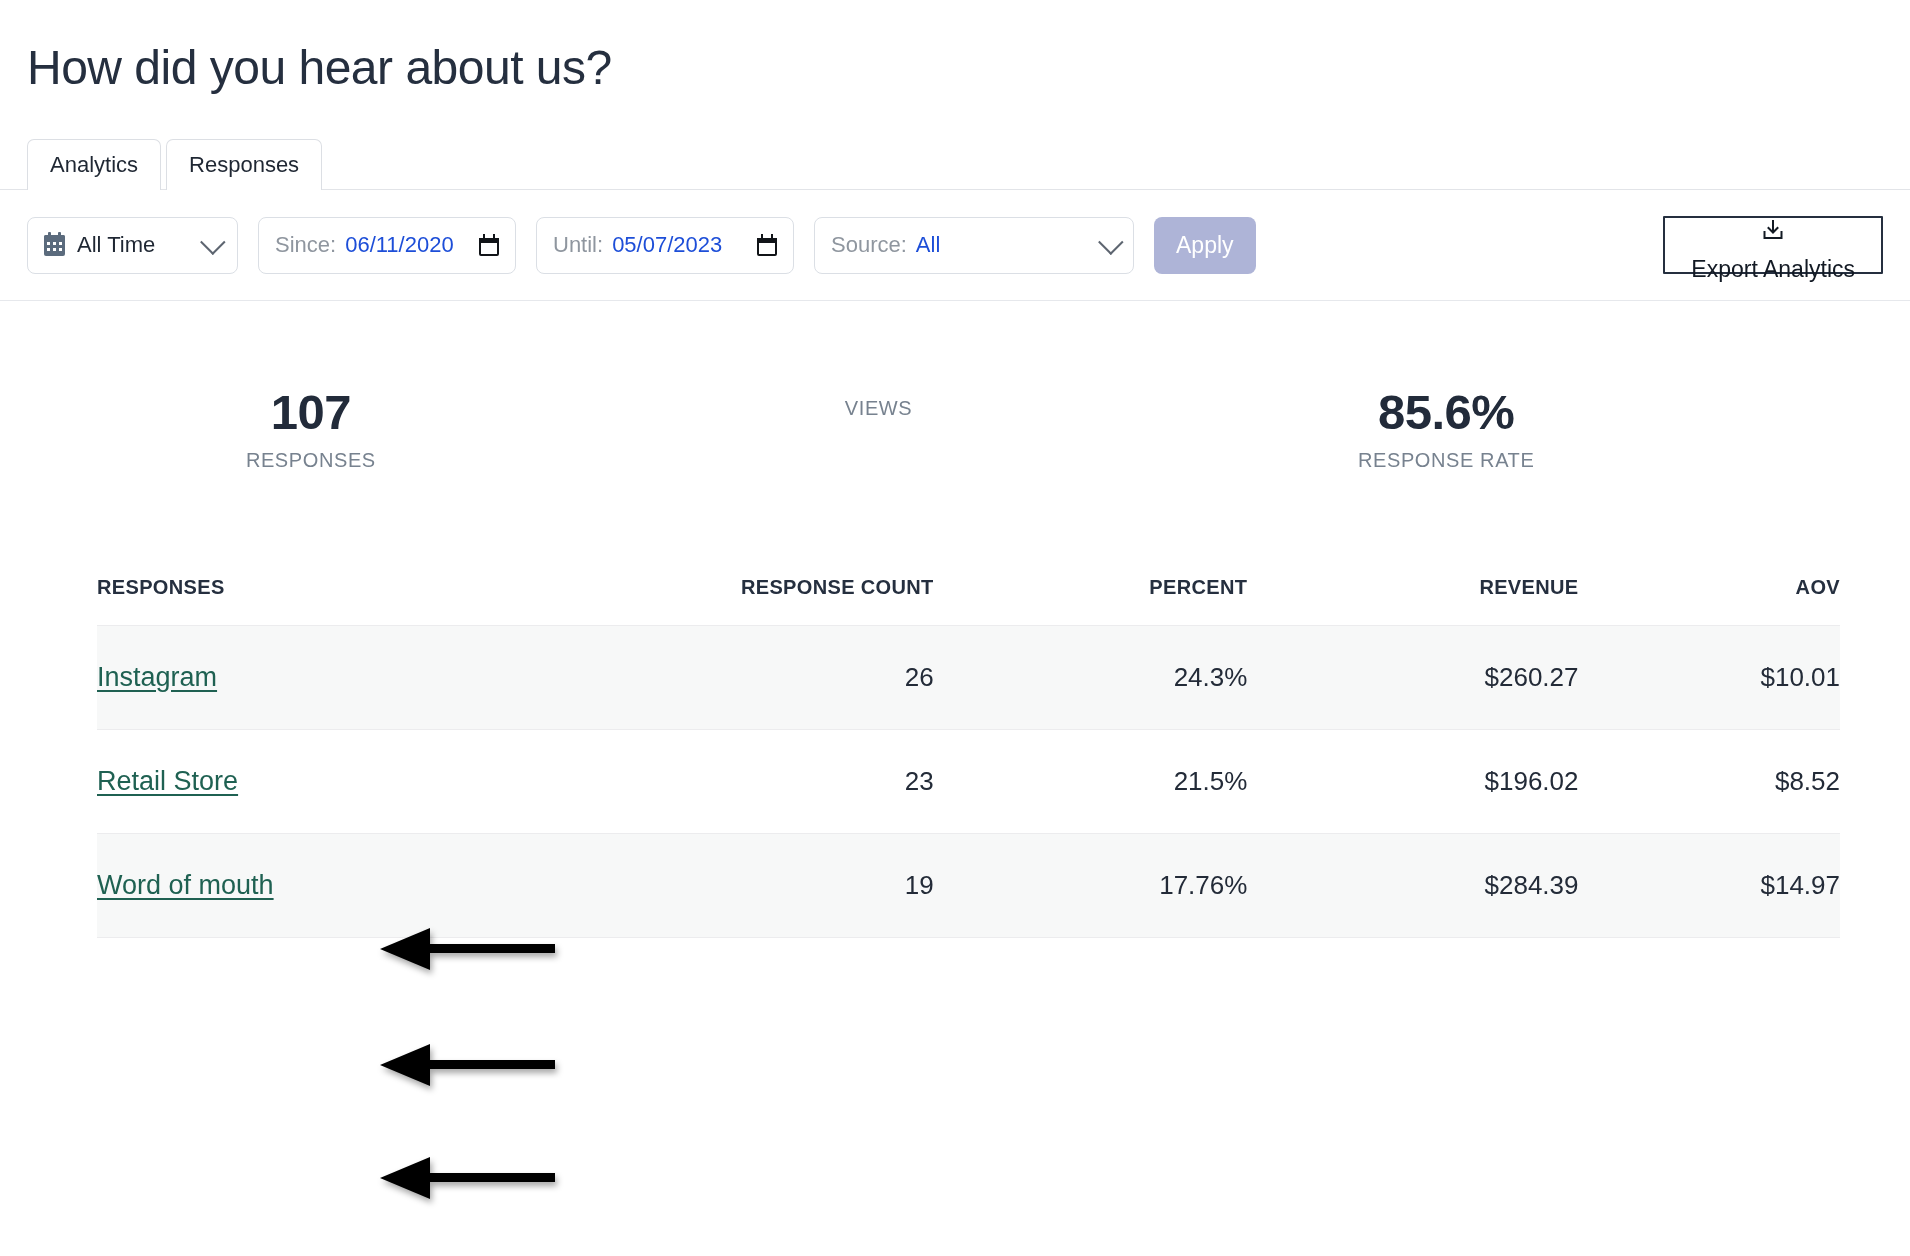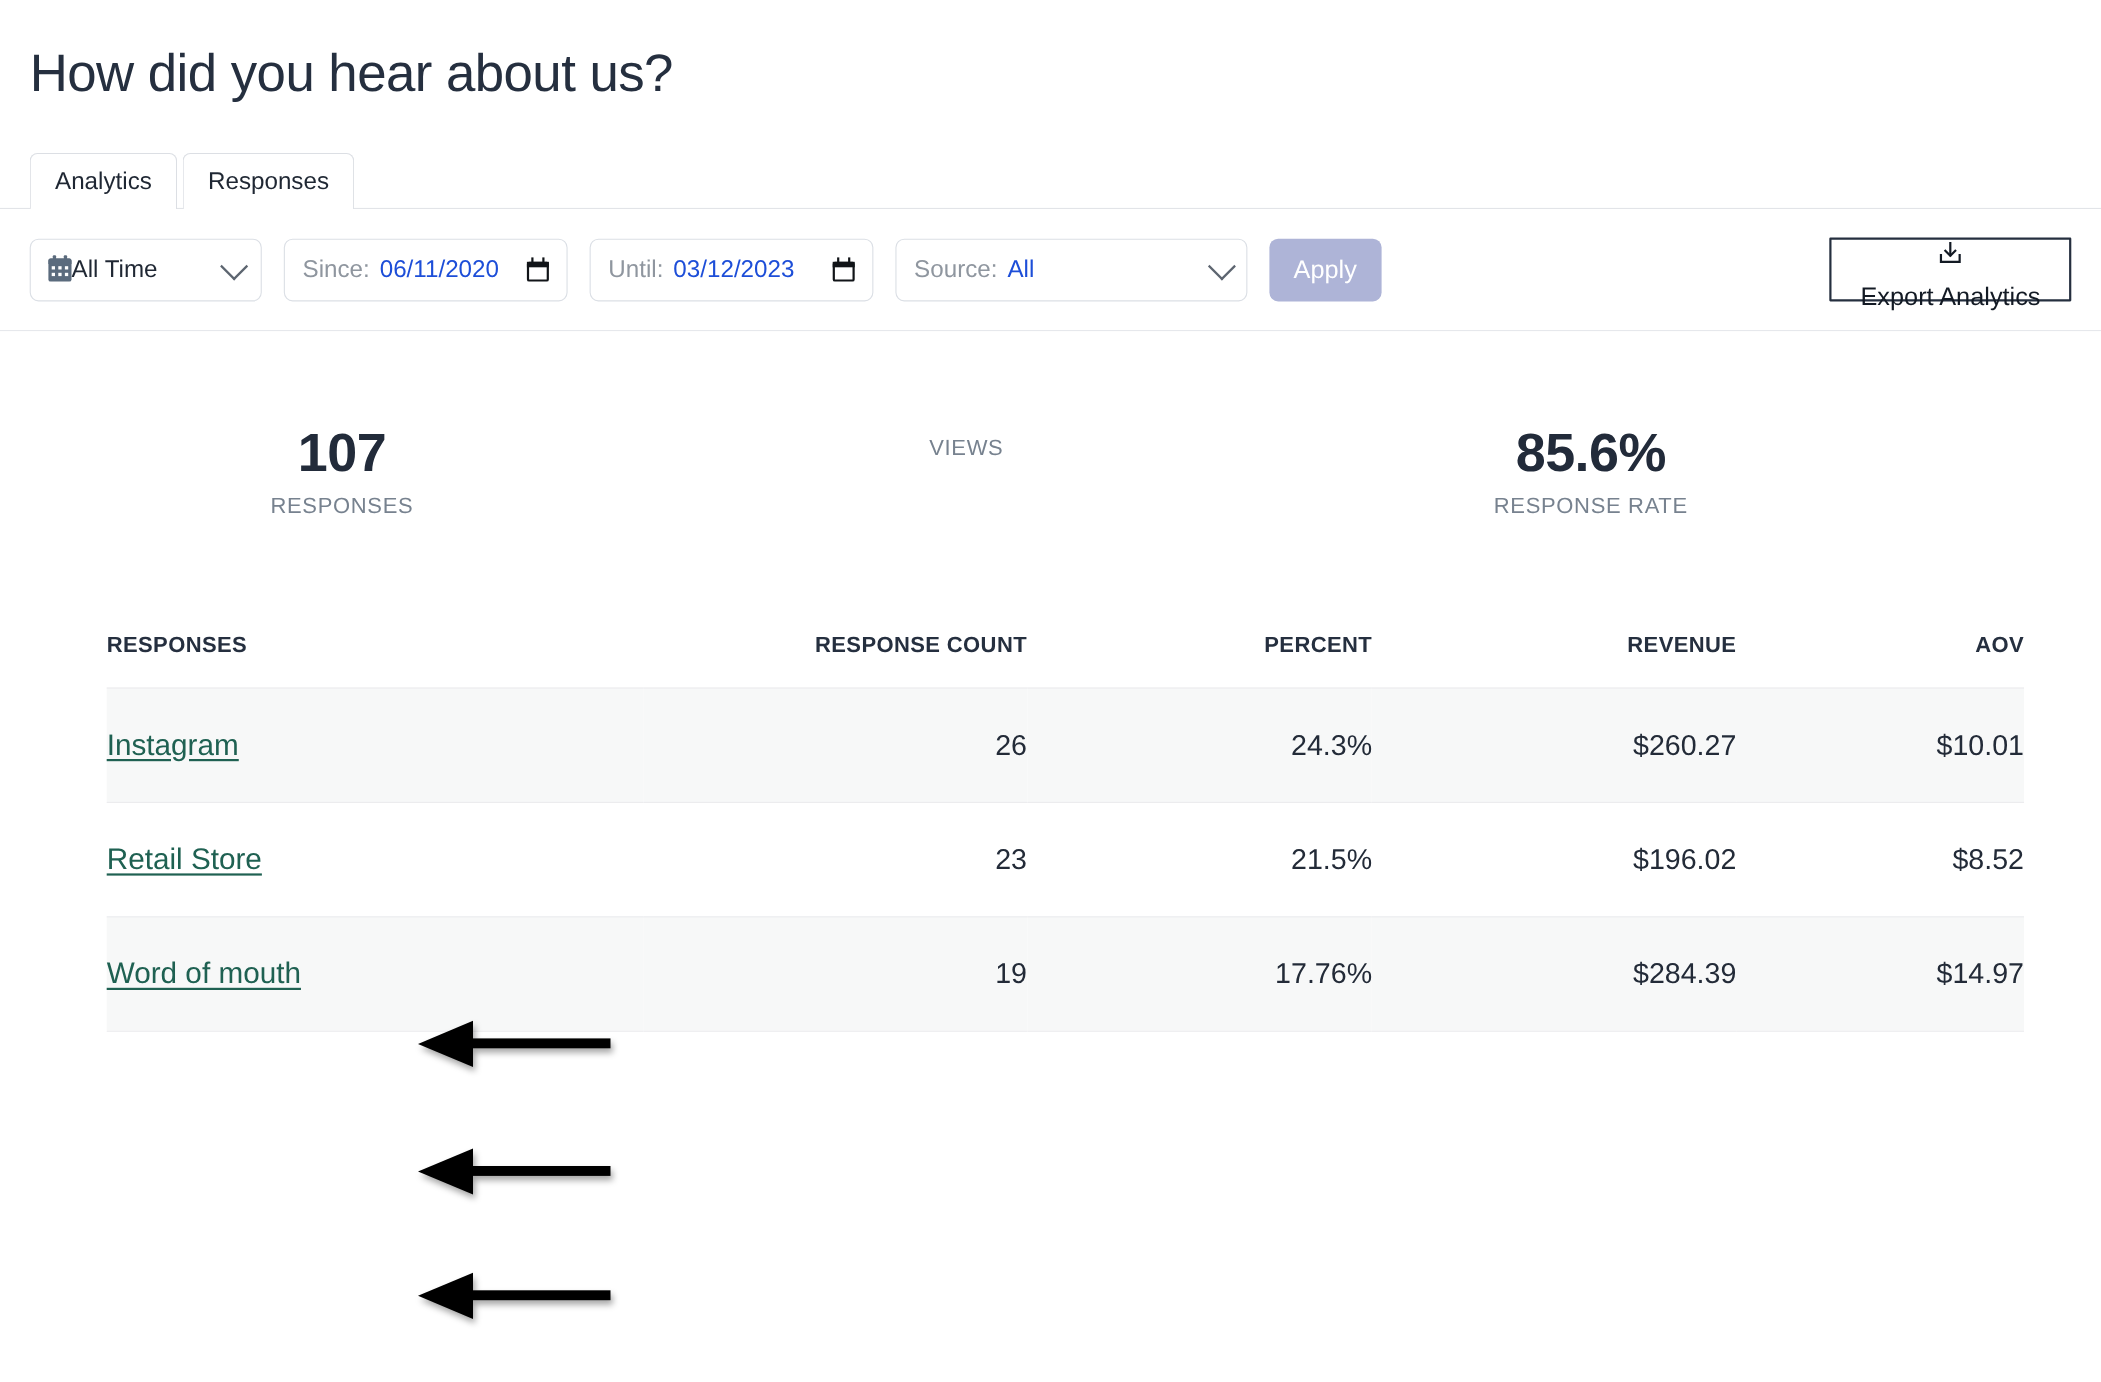--- a/index.html
+++ b/index.html
@@ -86,21 +86,21 @@
     border: 1px solid #dbdfe5;
     border-radius: 8px;
     background: #ffffff;
     padding: 0 16px;
     font-size: 22px;
     color: #1f2733;
     cursor: pointer;
     white-space: nowrap;
   }
   .ctl-alltime { width: 211px; justify-content: space-between; padding-right: 18px; }
-  .ctl-alltime .left { display: flex; align-items: center; }
+  .ctl-alltime .left { display: flex; align-items: center; gap: 12px; }
   .ctl-since { width: 258px; text-align: right; }
   .ctl-until { width: 258px; }
   .ctl-source { width: 320px; justify-content: space-between; padding-right: 16px; }
 
   .lbl-muted { color: #8f969f; margin-right: 9px; }
   .val { color: #1d4ed8; }
 
   .cal-glyph {
     width: 21px; height: 21px;
     position: relative;
@@ -317,21 +317,21 @@
     <span class="dateicon">
       <span class="body"></span>
         <span class="bar"></span>
         <span class="peg l"></span>
         <span class="peg r"></span>
     </span>
   </div>
 
   <div class="ctl ctl-until">
     <span class="lbl-muted">Until:</span>
-    <span class="val">03/12/2023</span>
+    <span class="val">05/07/2023</span>
     <span class="dateicon">
       <span class="body"></span>
         <span class="bar"></span>
         <span class="peg l"></span>
         <span class="peg r"></span>
     </span>
   </div>
 
   <div class="ctl ctl-source">
     <span style="display:flex;align-items:center;">

